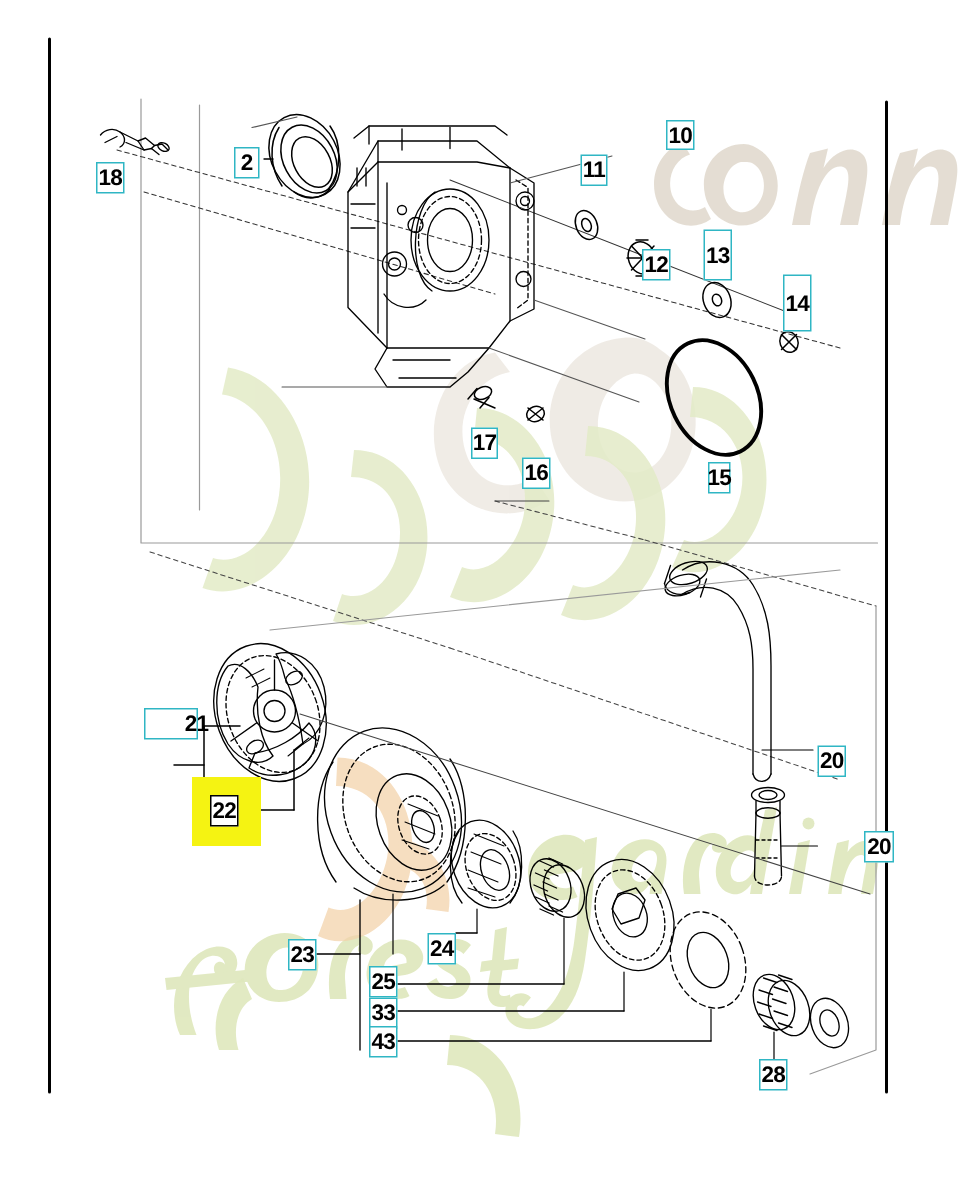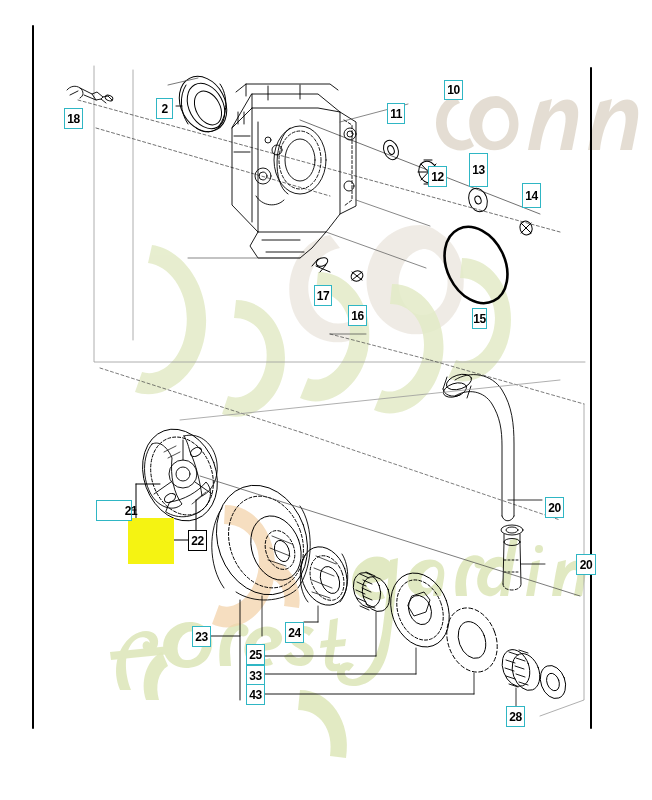--- a/index.html
+++ b/index.html
@@ -6,21 +6,21 @@
   body{width:652px;height:800px;position:relative;overflow:hidden;
        font-family:"Liberation Sans",sans-serif;}
   #stage{position:absolute;inset:0;width:652px;height:800px;background:#fff;}
   svg.layer{position:absolute;left:0;top:0;width:652px;height:800px;}
   #wm{z-index:1}
   #art{z-index:2}
   #labels{position:absolute;left:0;top:0;width:652px;height:800px;z-index:3;}
 
   .lbl{position:absolute;box-sizing:border-box;
        border:1px solid #2fb6c4;background:#ffffff;
-       color:#000;font-size:12px;font-weight:bold;
+       color:#000;font-size:15px;font-weight:bold;
        font-family:"Liberation Sans",sans-serif;
        display:flex;align-items:center;justify-content:center;
        letter-spacing:-0.5px;line-height:1;}
   .lbl.hl{border:1px solid #000;background:#fff;}
   .hlbox{position:absolute;background:#f5f312;z-index:0;}
 </style>
 </head>
 <body>
 
 <div id="stage">
@@ -384,28 +384,28 @@
   </svg>
 
   <div id="labels">
       <div class="hlbox" style="left: 128px; top: 518px; width: 46px; height: 46px; background: rgb(245, 243, 18);"></div>
       <div class="lbl" style="left: 64px; top: 108px; width: 19px; height: 21px; border-color: rgb(47, 182, 196);">18</div>
       <div class="lbl" style="left: 156px; top: 98px; width: 17px; height: 21px; border-color: rgb(47, 182, 196);">2</div>
       <div class="lbl" style="left: 444px; top: 80px; width: 19px; height: 20px; border-color: rgb(47, 182, 196);">10</div>
       <div class="lbl" style="left: 387px; top: 103px; width: 18px; height: 21px; border-color: rgb(47, 182, 196);">11</div>
       <div class="lbl" style="left: 428px; top: 132px; width: 19px; height: 21px; border-color: rgb(47, 182, 196); margin-top: 34px;">12</div>
       <div class="lbl" style="left: 469px; top: 153px; width: 19px; height: 34px; border-color: rgb(47, 182, 196);">13</div>
-      <div class="lbl" style="left: 522px; top: 183px; width: 19px; height: 25px; border-color: rgb(47, 182, 196);">14</div>
+      <div class="lbl" style="left: 522px; top: 183px; width: 19px; height: 38px; border-color: rgb(47, 182, 196);">14</div>
       <div class="lbl" style="left: 314px; top: 285px; width: 18px; height: 21px; border-color: rgb(47, 182, 196);">17</div>
       <div class="lbl" style="left: 348px; top: 305px; width: 19px; height: 21px; border-color: rgb(47, 182, 196);">16</div>
       <div class="lbl" style="left: 472px; top: 308px; width: 15px; height: 21px; border-color: rgb(47, 182, 196);">15</div>
       <div class="lbl" style="left: 545px; top: 497px; width: 19px; height: 21px; border-color: rgb(47, 182, 196);">20</div>
       <div class="lbl" style="left: 576px; top: 554px; width: 20px; height: 21px; border-color: rgb(47, 182, 196);">20</div>
-      <div class="lbl" style="left: 96px; top: 500px; width: 18px; height: 21px; border-color: rgb(47, 182, 196); padding-left: 34px;">21</div>
-      <div class="lbl hl" style="left: 140px; top: 530px; width: 19px; height: 21px; margin-left: 48px;">22</div>
+      <div class="lbl" style="left: 96px; top: 472px; width: 18px; height: 21px; border-color: rgb(47, 182, 196); padding-left: 34px;">21</div>
+      <div class="lbl hl" style="left: 140px; top: 530px; width: 19px; height: 21px;">22</div>
       <div class="lbl" style="left: 192px; top: 626px; width: 19px; height: 21px; border-color: rgb(47, 182, 196);">23</div>
       <div class="lbl" style="left: 285px; top: 622px; width: 19px; height: 21px; border-color: rgb(47, 182, 196);">24</div>
       <div class="lbl" style="left: 246px; top: 644px; width: 19px; height: 21px; border-color: rgb(47, 182, 196);">25</div>
       <div class="lbl" style="left: 246px; top: 665px; width: 19px; height: 21px; border-color: rgb(47, 182, 196);">33</div>
       <div class="lbl" style="left: 246px; top: 684px; width: 19px; height: 21px; border-color: rgb(47, 182, 196);">43</div>
       <div class="lbl" style="left: 506px; top: 706px; width: 19px; height: 21px; border-color: rgb(47, 182, 196);">28</div>
     </div>
 
 </div>
 

